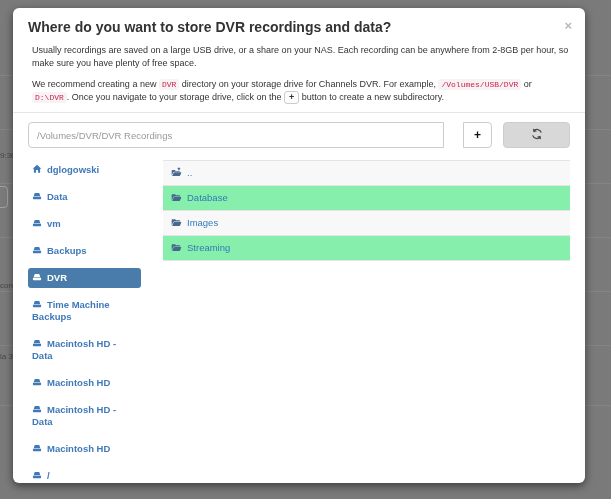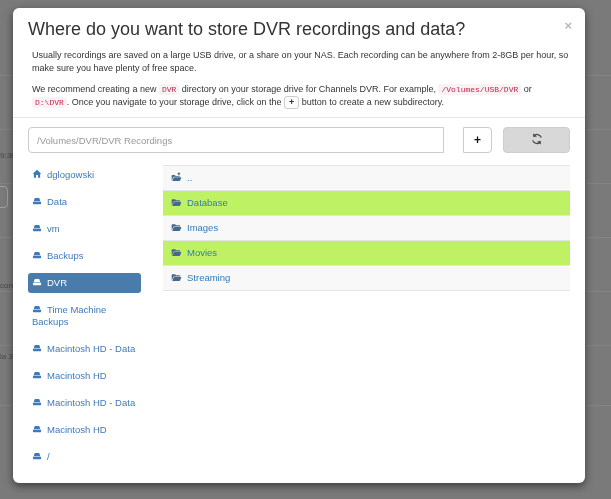--- a/index.html
+++ b/index.html
@@ -22,21 +22,21 @@
     position:absolute; left:13px; top:8px; width:572px; height:475px;
     background:#fff; border-radius:6px;
     box-shadow:0 3px 9px rgba(0,0,0,0.5);
   }
   .close-btn {
     position:absolute; top:11px; right:13px; background:none; border:0; padding:0;
     color:#b9b9b9; font-size:13px; font-weight:bold; line-height:13px; cursor:pointer;
     font-family:"Liberation Sans", sans-serif;
   }
   .mhead { padding:11px 15px 0 15px; }
-  .mtitle { margin:0 0 9px 0; font-size:18px; font-weight:normal; color:#333; }
+  .mtitle { margin:0 0 9px 0; font-size:14px; font-weight:bold; color:#333; }
   .mhead p { margin:0 0 8px 4px; font-size:9px; line-height:13px; color:#333; }
   code.tok {
     font-family:"Liberation Mono", "DejaVu Sans Mono", monospace;
     font-size:8px; color:#c7254e; background:#f9f2f4;
     padding:1px 3px; border-radius:3px; white-space:nowrap;
   }
   .plusbox {
     display:inline-block; border:1px solid #ccc; border-radius:3px; background:#fcfcfc;
     padding:0 4px; font-size:9px; font-weight:bold; color:#333; line-height:11px;
   }
@@ -58,32 +58,32 @@
   .btn-refresh {
     width:67px; height:26px; margin-left:11px; border:1px solid #cdcdcd; border-radius:4px;
     background:#d8d8d8; color:#4a4a4a; display:flex; align-items:center; justify-content:center;
     cursor:default;
   }
   .btn-refresh svg { width:12px; height:12px; }
 
   
   .browser { display:flex; padding:5px 15px 0 15px; align-items:flex-start; }
   ul { list-style:none; margin:0; padding:0; }
-  .sidebar { width:113px; margin-right:22px; flex:none; }
+  .sidebar { width:113px; margin-right:22px; flex:none;font-weight:bold; }
   .sitem {
     color:#4079b8; font-size:9.5px; line-height:12px;
     padding:4px 4px; border-radius:3px; margin-bottom:7px; cursor:pointer;
   }
   .sitem.active { background:#4a7cab; color:#fff; }
   .sitem .icn svg { width:10px; height:10px; vertical-align:-1px; margin-right:5px; fill:currentColor; }
 
   .files { flex:1; border-top:1px solid #e4e4e4; }
   .frow {
     font-size:9.5px; color:#337ab7; line-height:12px;
-    padding:6px 8px; border-bottom:1px solid #e4e4e4; cursor:pointer; background:#bef264;
+    padding:6px 8px; border-bottom:1px solid #e4e4e4; cursor:pointer; background:#86efac;
   }
   .frow:nth-child(odd) { background:#f8f8f8; }
   .frow .icn svg { width:11px; height:11px; vertical-align:-2px; margin-right:5px; fill:#46688d; }
 
   
   .icn svg { display:none; }
   .i-home .g-home, .i-hdd .g-hdd, .i-folder .g-folder, .i-folder-up .g-folder-up { display:inline-block; }
 </style>
 </head>
 <body>
@@ -198,24 +198,20 @@
               <path d="M1 12.5 V4.2 Q1 3.2 2 3.2 H5.9 L7.4 4.8 H12.4 Q13.4 4.8 13.4 5.8 V6.4 H4.5 Q3.6 6.4 3.3 7.2 Z"></path>
               <path d="M1.7 13 L3.9 7.8 Q4.1 7.2 4.8 7.2 H14.3 Q15.3 7.2 14.9 8.1 L13.2 12.3 Q13 13 12.2 13 Z"></path>
             </svg></span><span>Database</span></li>
 
   <li class="frow i-folder"><span class="icn"><svg class="g-folder" viewBox="0 0 16 16">
               <path d="M1 12.5 V4.2 Q1 3.2 2 3.2 H5.9 L7.4 4.8 H12.4 Q13.4 4.8 13.4 5.8 V6.4 H4.5 Q3.6 6.4 3.3 7.2 Z"></path>
               <path d="M1.7 13 L3.9 7.8 Q4.1 7.2 4.8 7.2 H14.3 Q15.3 7.2 14.9 8.1 L13.2 12.3 Q13 13 12.2 13 Z"></path>
             </svg></span><span>Images</span></li>
 
 
-  <li class="frow i-folder"><span class="icn"><svg class="g-folder" viewBox="0 0 16 16">
-              <path d="M1 12.5 V4.2 Q1 3.2 2 3.2 H5.9 L7.4 4.8 H12.4 Q13.4 4.8 13.4 5.8 V6.4 H4.5 Q3.6 6.4 3.3 7.2 Z"></path>
-              <path d="M1.7 13 L3.9 7.8 Q4.1 7.2 4.8 7.2 H14.3 Q15.3 7.2 14.9 8.1 L13.2 12.3 Q13 13 12.2 13 Z"></path>
-            </svg></span><span>Movies</span></li>
 
   <li class="frow i-folder"><span class="icn"><svg class="g-folder" viewBox="0 0 16 16">
               <path d="M1 12.5 V4.2 Q1 3.2 2 3.2 H5.9 L7.4 4.8 H12.4 Q13.4 4.8 13.4 5.8 V6.4 H4.5 Q3.6 6.4 3.3 7.2 Z"></path>
               <path d="M1.7 13 L3.9 7.8 Q4.1 7.2 4.8 7.2 H14.3 Q15.3 7.2 14.9 8.1 L13.2 12.3 Q13 13 12.2 13 Z"></path>
             </svg></span><span>Streaming</span></li>
 
 </ul>
   </div>
 </div>
 

